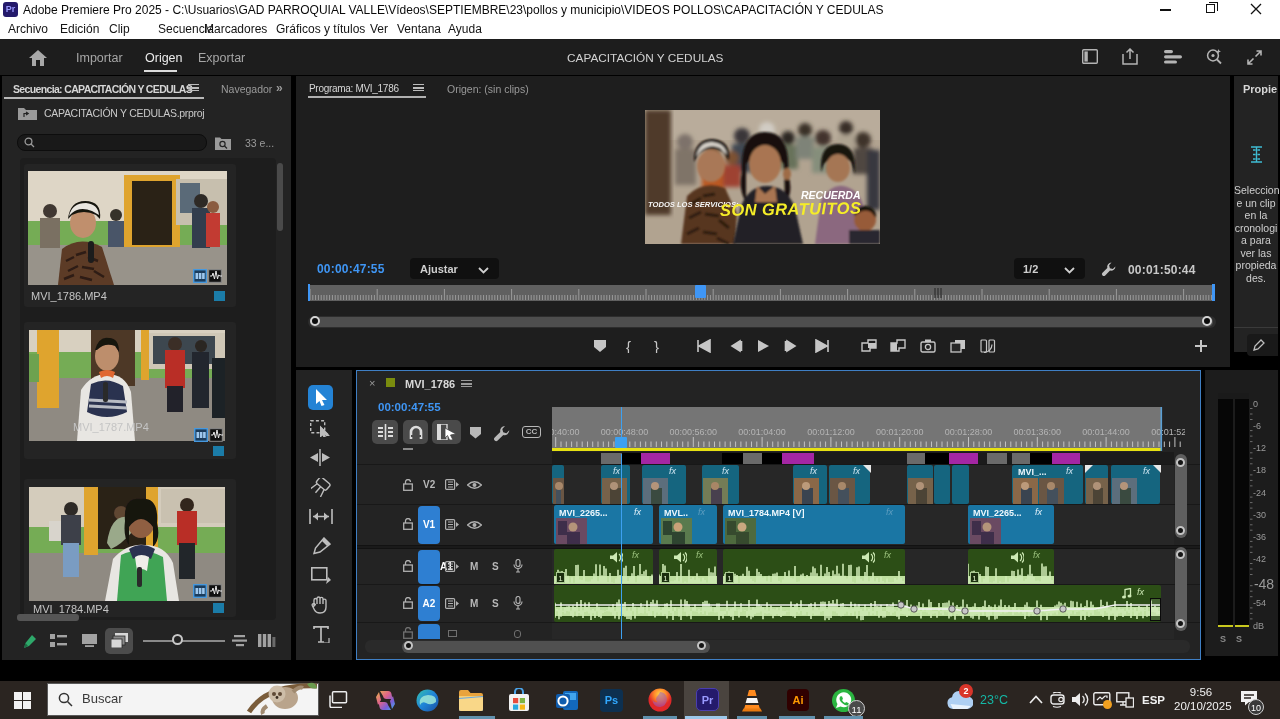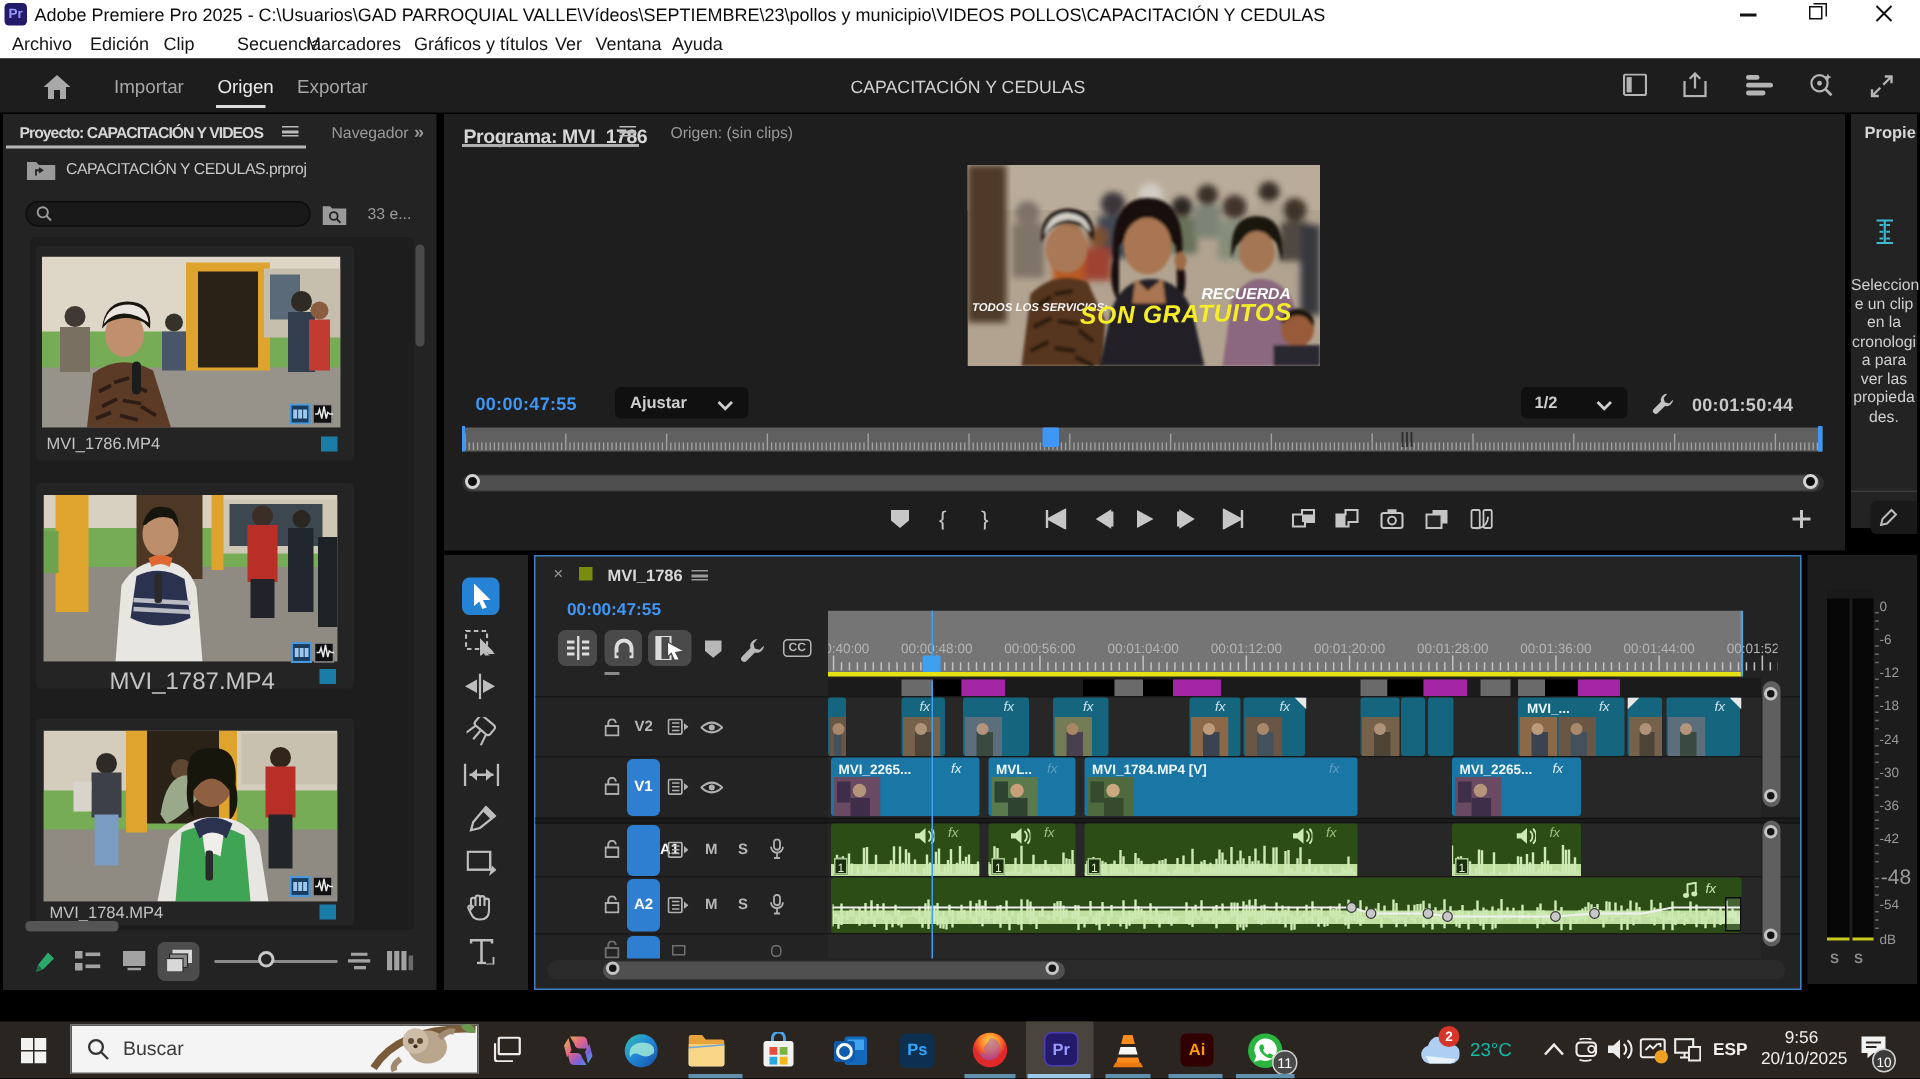--- a/index.html
+++ b/index.html
@@ -62,21 +62,21 @@
       <circle cx="7" cy="7.5" r="5.4" fill="none" stroke="#b4b4b4" stroke-width="1.5"></circle>
       <path d="M11 11.5 L15 15.5" stroke="#b4b4b4" stroke-width="1.8"></path>
       <circle cx="7" cy="7.5" r="1.6" fill="#b4b4b4"></circle>
       <path d="M12.6 1 l0.7 1.7 1.7 0.7 -1.7 0.7 -0.7 1.7 -0.7 -1.7 -1.7 -0.7 1.7 -0.7 z" fill="#b4b4b4"></path>
     </svg>
 <svg class="abs" style="left:1246px;top:49px;" width="17" height="17" viewBox="0 0 17 17">
       <path d="M10.5 2 L15 2 L15 6.5 M15 2 L9.5 7.5 M6.5 15 L2 15 L2 10.5 M2 15 L7.5 9.5" fill="none" stroke="#b4b4b4" stroke-width="1.6"></path>
     </svg>
 
 <div class="panel" style="left:2px;top:76px;width:289px;height:584px;"></div>
-<div class="abs w" style="left:13px;top:83px;font-size:10.5px;font-weight:bold;letter-spacing:-0.65px;">Proyecto: CAPACITACIÓN Y VIDEOS</div>
+<div class="abs w" style="left:13px;top:83px;font-size:10.5px;font-weight:bold;letter-spacing:-0.65px;">Secuencia: CAPACITACIÓN Y CEDULAS</div>
 <div class="abs" style="left:188px;top:84px;width:11px;height:7px;border-top:1.5px solid #bbb;border-bottom:1.5px solid #bbb;">
       <div style="margin-top:2px;height:1.5px;background:#bbb;"></div>
     </div>
 <div class="abs" style="left:4px;top:97px;width:200px;height:1.5px;background:#b8b8b8;"></div>
 <div class="abs g" style="left:221px;top:83px;font-size:10.5px;">Navegador</div>
 <div class="abs g" style="left:276px;top:81px;font-size:12px;font-weight:bold;">»</div>
 
 <svg class="abs" style="left:18px;top:106px;" width="19" height="14" viewBox="0 0 19 14">
       <path d="M0 2 L6 2 L8 4 L19 4 L19 14 L0 14 Z" fill="#9a9a9a"></path>
       <path d="M6 11 L6 7.5 L10 7.5 M8 6 L10.2 7.5 L8 9" stroke="#232323" stroke-width="1.2" fill="none"></path>
@@ -169,21 +169,21 @@
 
 <ellipse cx="78" cy="26" rx="12" ry="15" fill="#bd8e6c"></ellipse>
 <path d="M66 20 Q70 6 80 8 Q90 8 90 22 L86 16 Q76 12 68 20 Z" fill="#17130f"></path>
 <path d="M48 111 L52 60 Q62 44 78 44 Q96 44 102 62 L106 111 Z" fill="#e8e6e2"></path>
 <path d="M62 54 Q78 46 94 56 L98 82 Q78 92 58 82 Z" fill="#2c3350"></path>
 <path d="M60 70 L98 72 M60 76 L98 78" stroke="#b9bcc4" stroke-width="3"></path>
 <path d="M70 42 Q78 38 86 42 L84 48 Q78 44 72 48 Z" fill="#e06830"></path>
 <rect x="74" y="52" width="5" height="20" rx="2" fill="#2a2a2a"></rect>
 </g>
     </svg>
-<div class="abs" style="left:33px;top:446px;font-size:16px;color:#c4c4c4;padding-left:40px;">MVI_1787.MP4</div>
+<div class="abs" style="left:33px;top:421px;font-size:11px;color:#c4c4c4;padding-left:40px;">MVI_1787.MP4</div>
 <div class="abs" style="left:213px;top:446px;width:11px;height:10px;background:#1b7ca8;"></div>
 <svg class="abs" style="left:194px;top:428px;" width="29" height="14" viewBox="0 0 29 14">
       <rect x="0.7" y="0.7" width="12.6" height="12.6" fill="#1b3c5c" stroke="#4798dd" stroke-width="1.4"></rect>
       <rect x="2.5" y="4" width="2.6" height="6" fill="#9fc8ee"></rect>
       <rect x="5.8" y="4" width="2.6" height="6" fill="#9fc8ee"></rect>
       <rect x="9.1" y="4" width="2.6" height="6" fill="#9fc8ee"></rect>
       <rect x="15.7" y="0.7" width="12.6" height="12.6" fill="#101010" stroke="#8a8a8a" stroke-width="1"></rect>
       <path d="M17 7 l2 0 1 -3 1.5 6 1.5 -8 1.5 8 1 -4 1.5 1 2 0" stroke="#e8e8e8" stroke-width="1" fill="none"></path>
     </svg>
 
@@ -263,21 +263,21 @@
       <rect x="4" y="9" width="8" height="2.2" fill="#a2a2a2"></rect>
     </svg>
 <svg class="abs" style="left:258px;top:634px;" width="18" height="13" viewBox="0 0 18 13">
       <rect x="0" y="0" width="3.4" height="13" fill="#a2a2a2"></rect>
       <rect x="4.8" y="0" width="3.4" height="13" fill="#a2a2a2"></rect>
       <rect x="9.6" y="0" width="3.4" height="13" fill="#a2a2a2"></rect>
       <rect x="14.4" y="3" width="3" height="10" fill="#6a6a6a"></rect>
     </svg>
 
 <div class="panel" style="left:296px;top:76px;width:934px;height:291px;background:#1e1e1e;"></div>
-<div class="abs w" style="left:309px;top:83px;font-size:13px;font-weight:bold;letter-spacing:-0.3px;">Programa: MVI_1786</div>
+<div class="abs w" style="left:309px;top:83px;font-size:10px;font-weight:normal;letter-spacing:-0.3px;">Programa: MVI_1786</div>
 <div class="abs" style="left:413px;top:84px;width:11px;height:7px;border-top:1.5px solid #bbb;border-bottom:1.5px solid #bbb;">
       <div style="margin-top:2px;height:1.5px;background:#bbb;"></div>
     </div>
 <div class="abs" style="left:308px;top:96px;width:118px;height:1.5px;background:#b0b0b0;"></div>
 <div class="abs g" style="left:447px;top:83px;font-size:10.5px;">Origen: (sin clips)</div>
 <svg class="abs" style="left:645px;top:110px;" width="235" height="134" viewBox="0 0 235 134">
 <defs>
         <filter id="bl">
           <feGaussianBlur stdDeviation="1.1"></feGaussianBlur>
         </filter>

